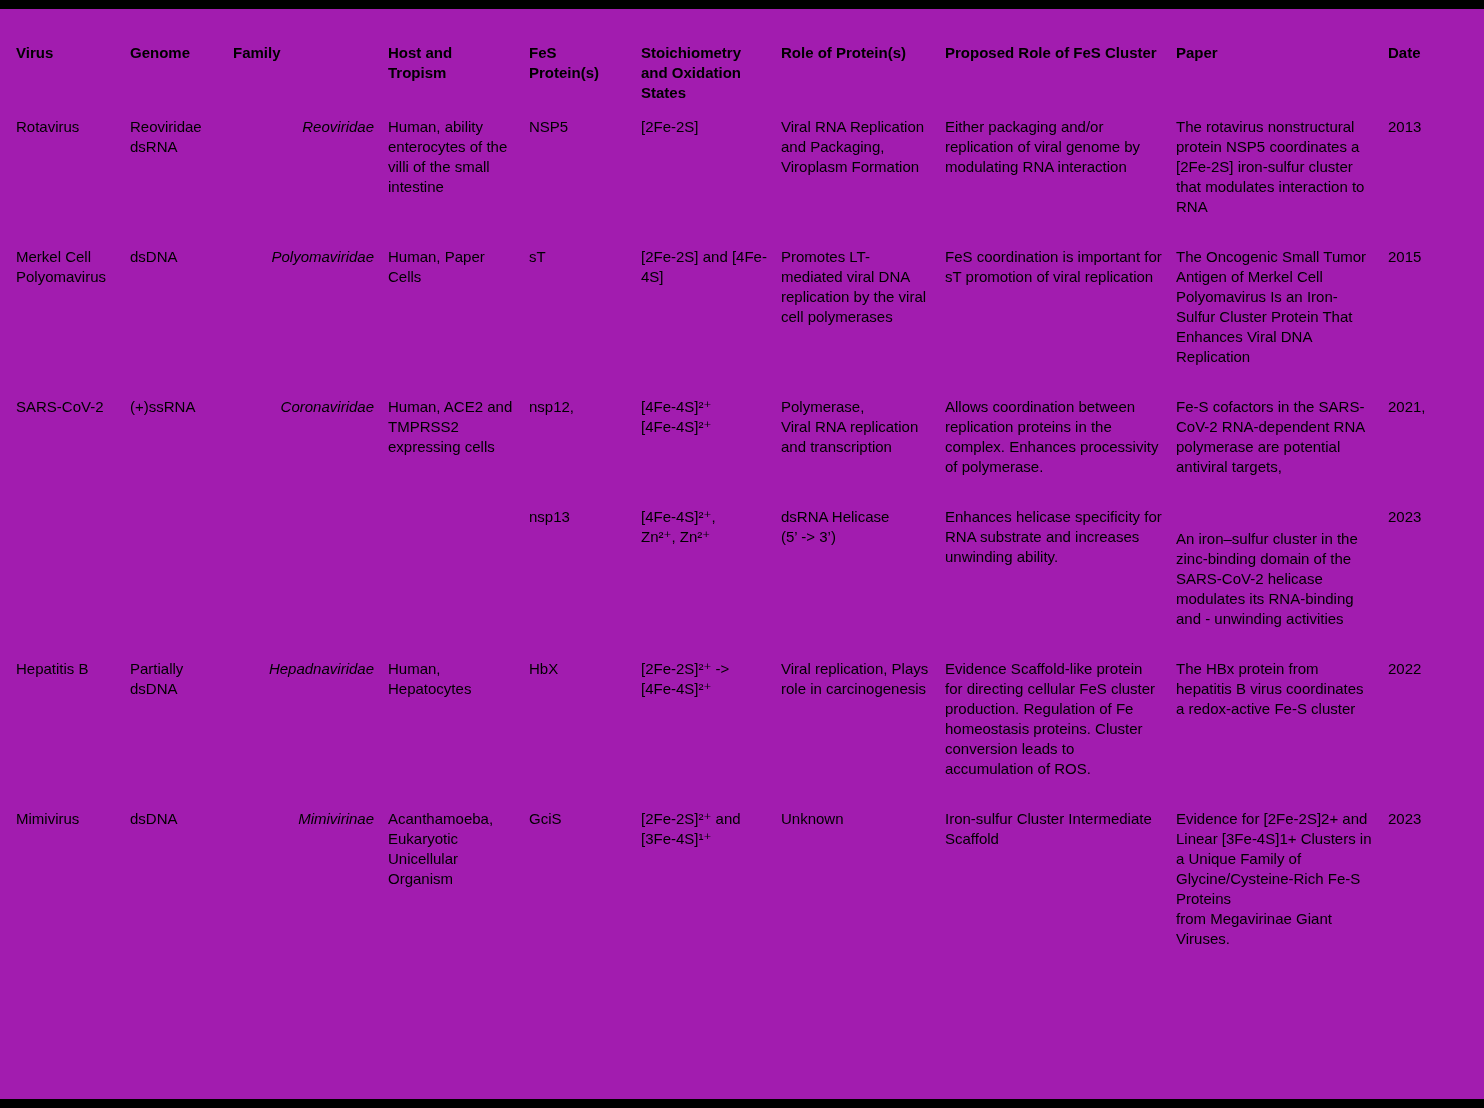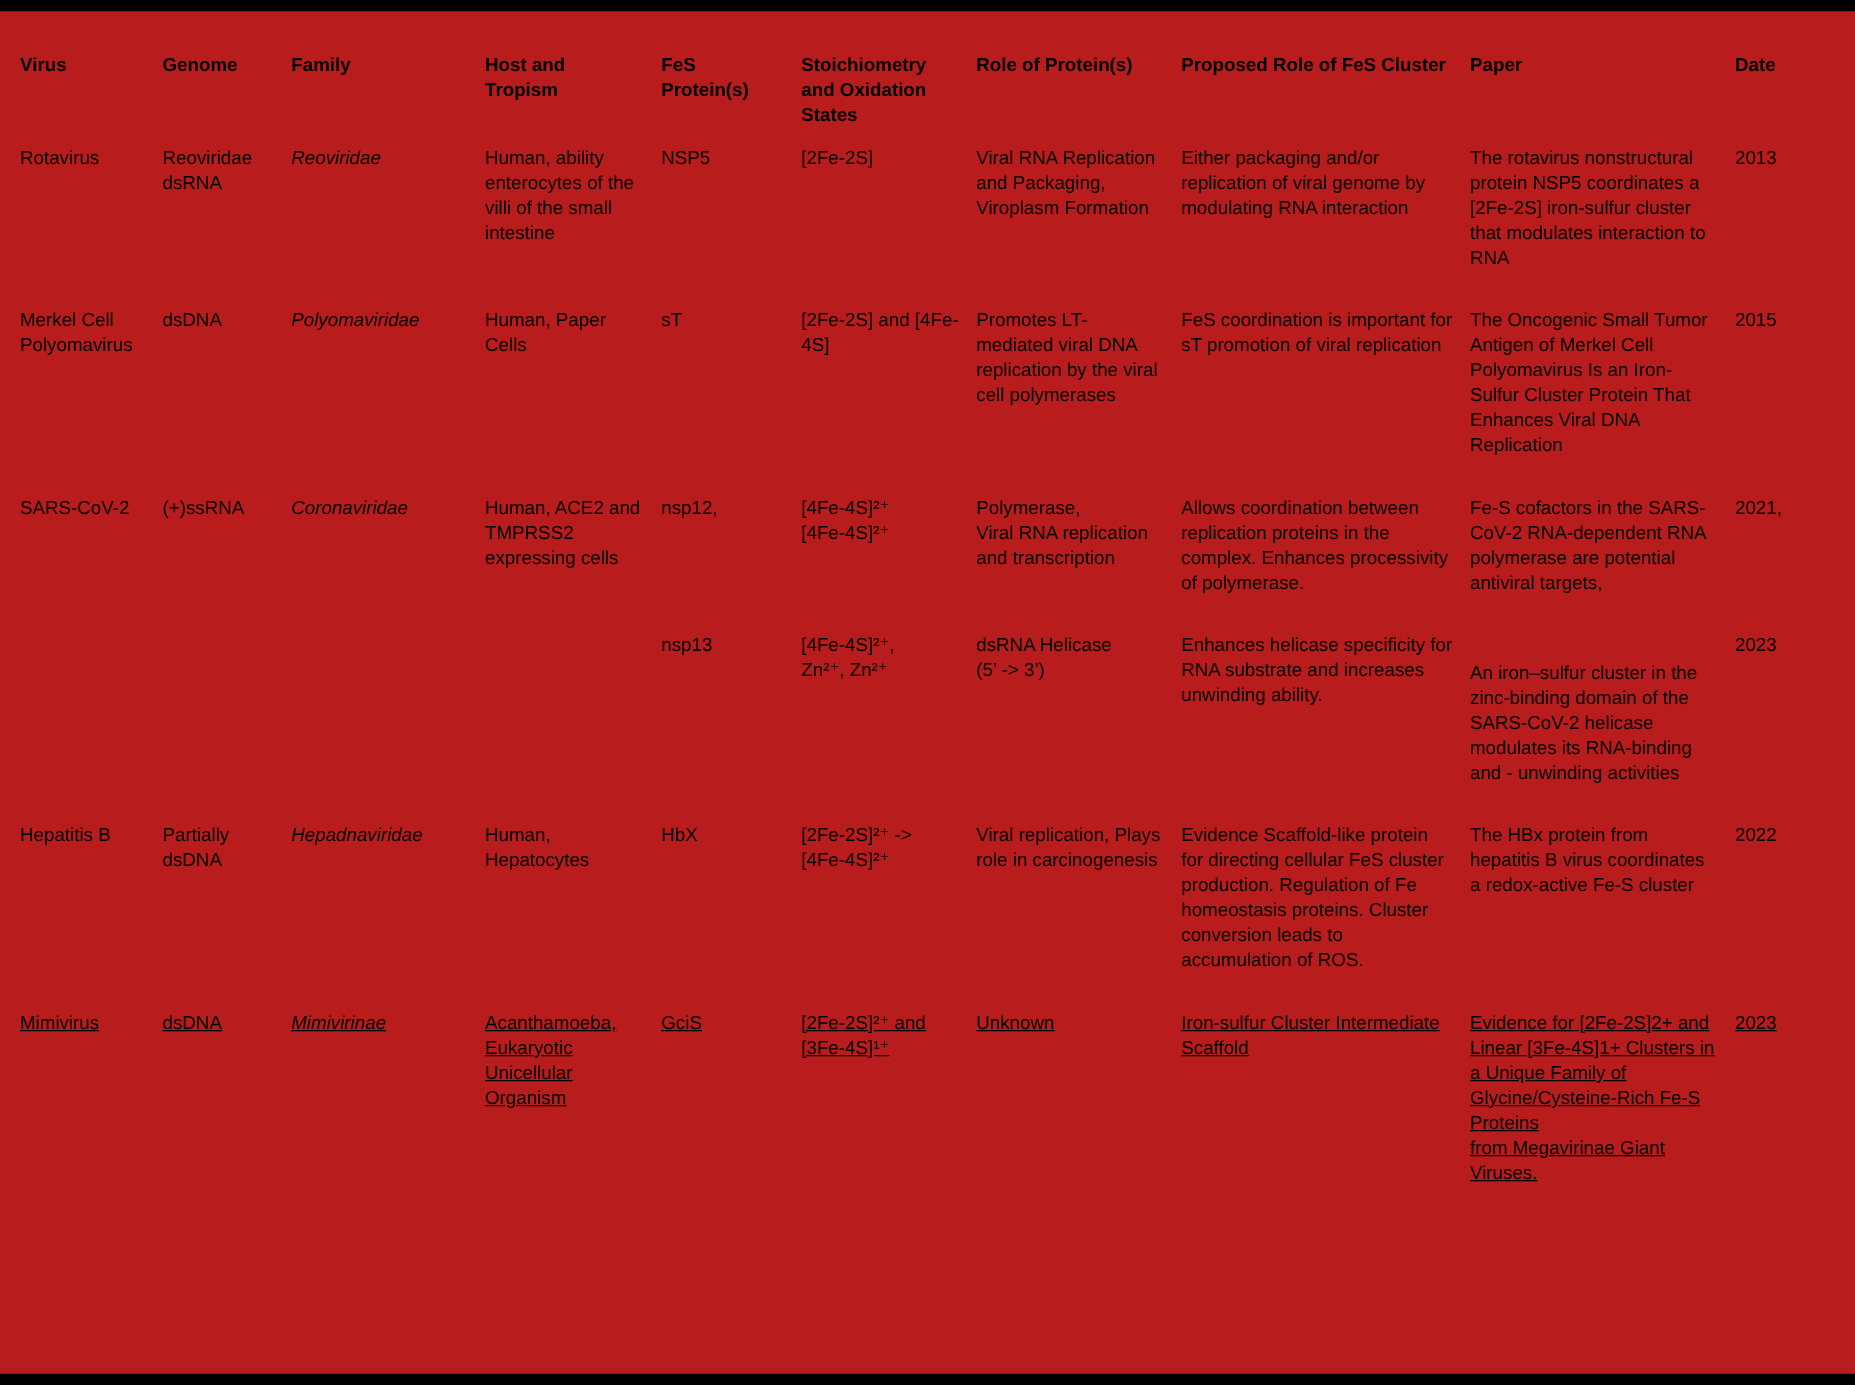--- a/index.html
+++ b/index.html
@@ -6,21 +6,21 @@
     margin: 0;
     padding: 0;
     background: #ffffff;
     color: #000000;
     font-family: "Liberation Sans", "DejaVu Sans", sans-serif;
   }
   .page {
     width: 1484px;
     min-height: 1108px;
     box-sizing: border-box;
-    background: #b91c1c;
+    background: #a21caf;
     display: flex;
     flex-direction: column;
   }
   .rule {
     width: 1484px;
     height: 9px;
     background: #000000;
     flex: 0 0 auto;
   }
   .rule.bottom { margin-top: auto; }
@@ -37,23 +37,23 @@
     line-height: 20px;
     padding: 0 14px 30px 0;
     white-space: pre-line;
     overflow-wrap: break-word;
   }
   thead th {
     font-weight: bold;
     padding-top: 34px;
     padding-bottom: 14px;
   }
-  td.italic { font-style: italic; }
+  td.italic { font-style: italic; text-align: right; }
   td.offset-top { padding-top: 22px; margin-left: 24px; }
-  tbody tr:last-child td { padding-bottom: 12px; text-decoration: underline; }
+  tbody tr:last-child td { padding-bottom: 12px; }
 </style>
 </head>
 <body>
 
 <div class="page">
   <div class="rule top"></div>
 
   <table class="fes-table">
     <colgroup>
       <col style="width:114px">

